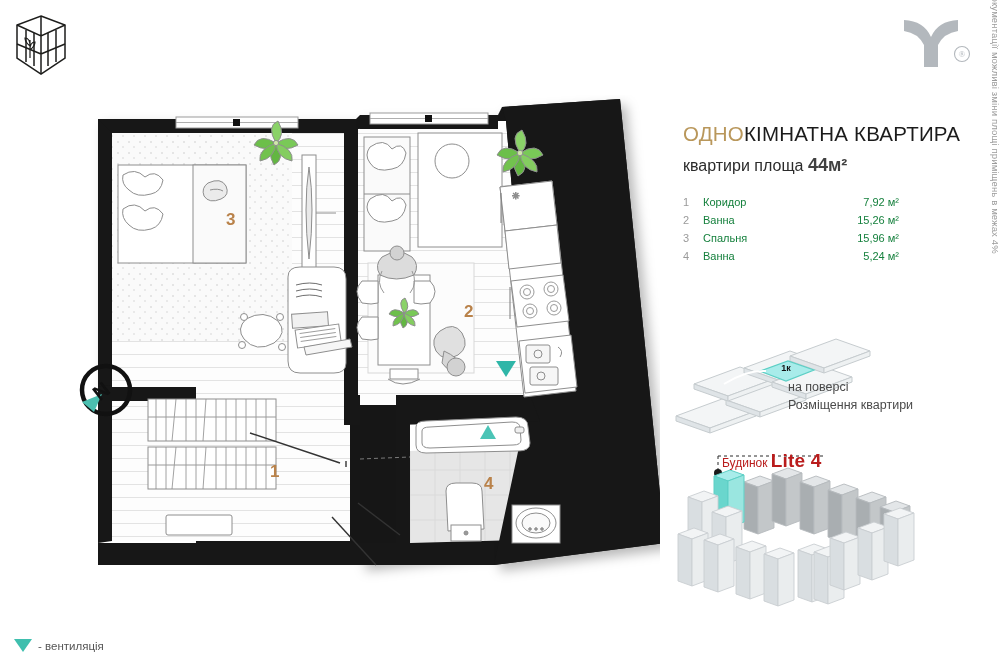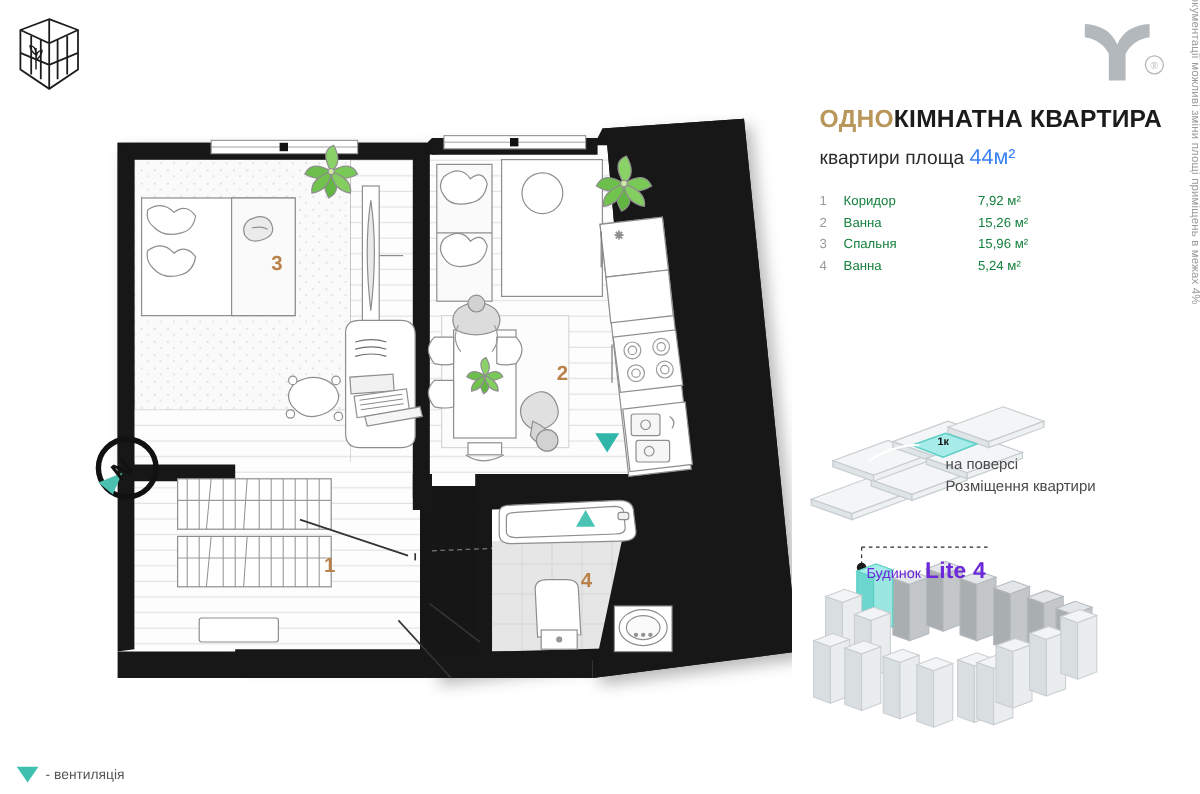--- a/index.html
+++ b/index.html
@@ -9,38 +9,38 @@
 
   
   #brand{position:absolute;left:14px;top:14px;display:flex;align-items:center;gap:14px;}
   #brand .mark{width:54px;height:62px;}
   #brand .word{font-size:29px;letter-spacing:2.0px;font-weight:400;color:#1d1d1b;
                font-family:"DejaVu Sans",sans-serif;}
   #ylogo{position:absolute;right:20px;top:10px;width:90px;height:62px;}
 
   
   #info{position:absolute;left:683px;top:88px;width:300px;}
-  #info .h1{font-size:20.5px;font-weight:bold;letter-spacing:.2px;line-height:1.15;
-            white-space:nowrap;}
+  #info .h1{font-size:20.5px;font-weight:normal;letter-spacing:.2px;line-height:1.15;
+            white-space:nowrap;margin-top:34px;}
   #info .h1 .gold{color:#b9975b;}
   #info .h2{font-size:16px;margin-top:9px;color:#2b2b2b;font-weight:400;}
-  #info .h2 b{font-size:18px;font-weight:normal;color:#3b82f6;margin-top:41px;}
+  #info .h2 b{font-size:18px;font-weight:bold;color:#404040;margin-top:41px;}
   #roomtable{margin-top:17px;width:216px;border-collapse:collapse;}
   #roomtable td{font-size:11px;padding:3.0px 0;color:#15803d;vertical-align:baseline;}
   #roomtable td.num{width:20px;font-size:11px;color:#9a9a9a;}
   #roomtable td.nm{width:112px;}
-  #roomtable td.ar{white-space:nowrap;}
+  #roomtable td.ar{text-align:right;white-space:nowrap;}
 
   
   #floorkey{position:absolute;left:668px;top:338px;width:300px;height:110px;}
   #floorkey .cap{position:absolute;left:120px;top:40px;width:160px;font-size:12.5px;
                  color:#4a4a4a;line-height:1.45;}
   
   #bldkey{position:absolute;left:672px;top:442px;width:310px;height:200px;}
-  #bldkey .lbl{position:absolute;left:50px;top:24px;font-size:12px;color:#6d28d9;white-space:nowrap;}
+  #bldkey .lbl{position:absolute;left:50px;top:8px;font-size:12px;color:#b91c1c;white-space:nowrap;}
   #bldkey .lbl b{font-size:19px;font-weight:bold;letter-spacing:.2px;}
 
   
   #disclaim{position:absolute;right:-1px;top:270px;width:380px;
             transform:rotate(90deg);transform-origin:right top;
             font-size:9.5px;color:#9a9a9a;white-space:nowrap;letter-spacing:.15px;}
 
   
   #ventlegend{position:absolute;left:14px;top:622px;display:flex;align-items:center;gap:6px;margin-top:17px;}
   #ventlegend .tri{width:0;height:0;border-left:9px solid transparent;

